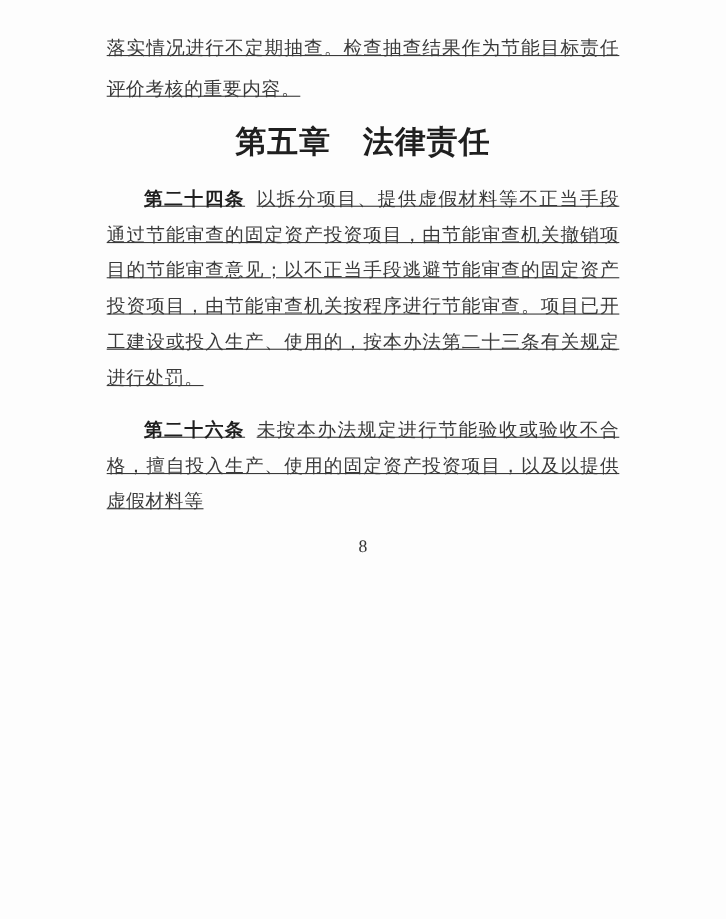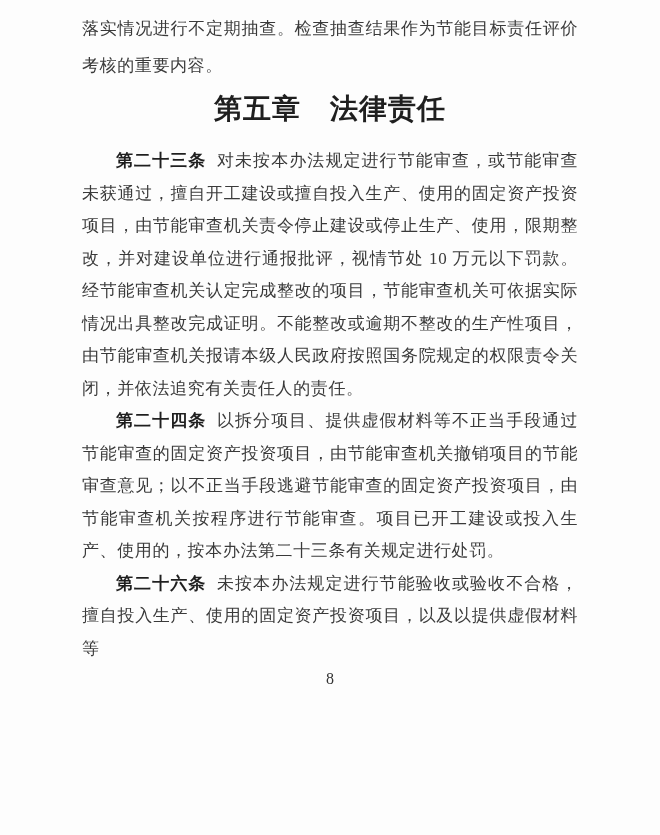--- a/index.html
+++ b/index.html
@@ -13,26 +13,27 @@
     height: 835px;
     margin: 0 auto;
     background: #fdfdfd;
     overflow: hidden;
     box-sizing: border-box;
     padding: 10px 82px 0 82px;
     color: #3a3a3a;
     font-family: "Liberation Serif", "DejaVu Serif", serif;
   }
   .para {
-    margin: 0;
+    margin: 15px;
     font-size: 17px;
     line-height: 32.5px;
     letter-spacing: 0.6px;
     text-align: justify;
     text-justify: inter-character;
+    text-decoration: underline;
   }
   .para-intro {
     line-height: 37px;
     text-indent: 0;
   }
   .para-article {
     text-indent: 2em;
   }
   .chapter-heading {
     margin: 10px 0 21px 0;
@@ -61,23 +62,20 @@
 </style>
 </head>
 <body>
 
 <div class="doc-page">
 
   <p class="para para-intro">落实情况进行不定期抽查。检查抽查结果作为节能目标责任评价考核的重要内容。</p>
 
   <h2 class="chapter-heading">第五章　法律责任</h2>
 
-  <p class="para para-article">
-    <span class="article-label">第二十三条</span><span>对未按本办法规定进行节能审查，或节能审查未获通过，擅自开工建设或擅自投入生产、使用的固定资产投资项目，由节能审查机关责令停止建设或停止生产、使用，限期整改，并对建设单位进行通报批评，视情节处 10 万元以下罚款。经节能审查机关认定完成整改的项目，节能审查机关可依据实际情况出具整改完成证明。不能整改或逾期不整改的生产性项目，由节能审查机关报请本级人民政府按照国务院规定的权限责令关闭，并依法追究有关责任人的责任。</span>
-  </p>
 
   <p class="para para-article">
     <span class="article-label">第二十四条</span><span>以拆分项目、提供虚假材料等不正当手段通过节能审查的固定资产投资项目，由节能审查机关撤销项目的节能审查意见；以不正当手段逃避节能审查的固定资产投资项目，由节能审查机关按程序进行节能审查。项目已开工建设或投入生产、使用的，按本办法第二十三条有关规定进行处罚。</span>
   </p>
 
 
   <p class="para para-article">
     <span class="article-label">第二十六条</span><span>未按本办法规定进行节能验收或验收不合格，擅自投入生产、使用的固定资产投资项目，以及以提供虚假材料等</span>
   </p>
 

